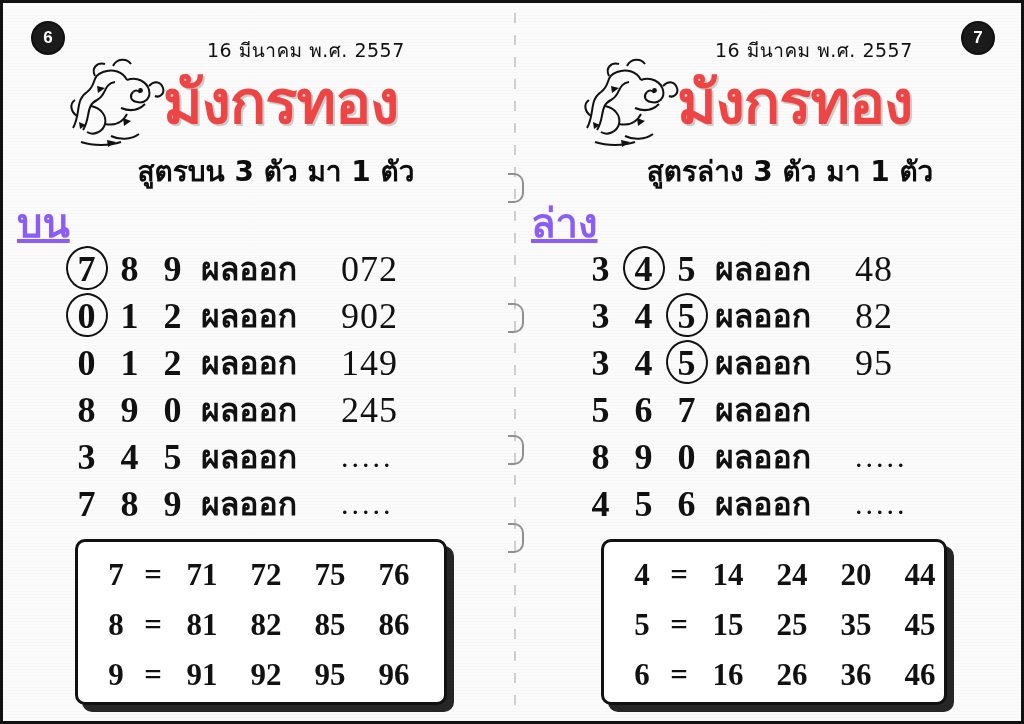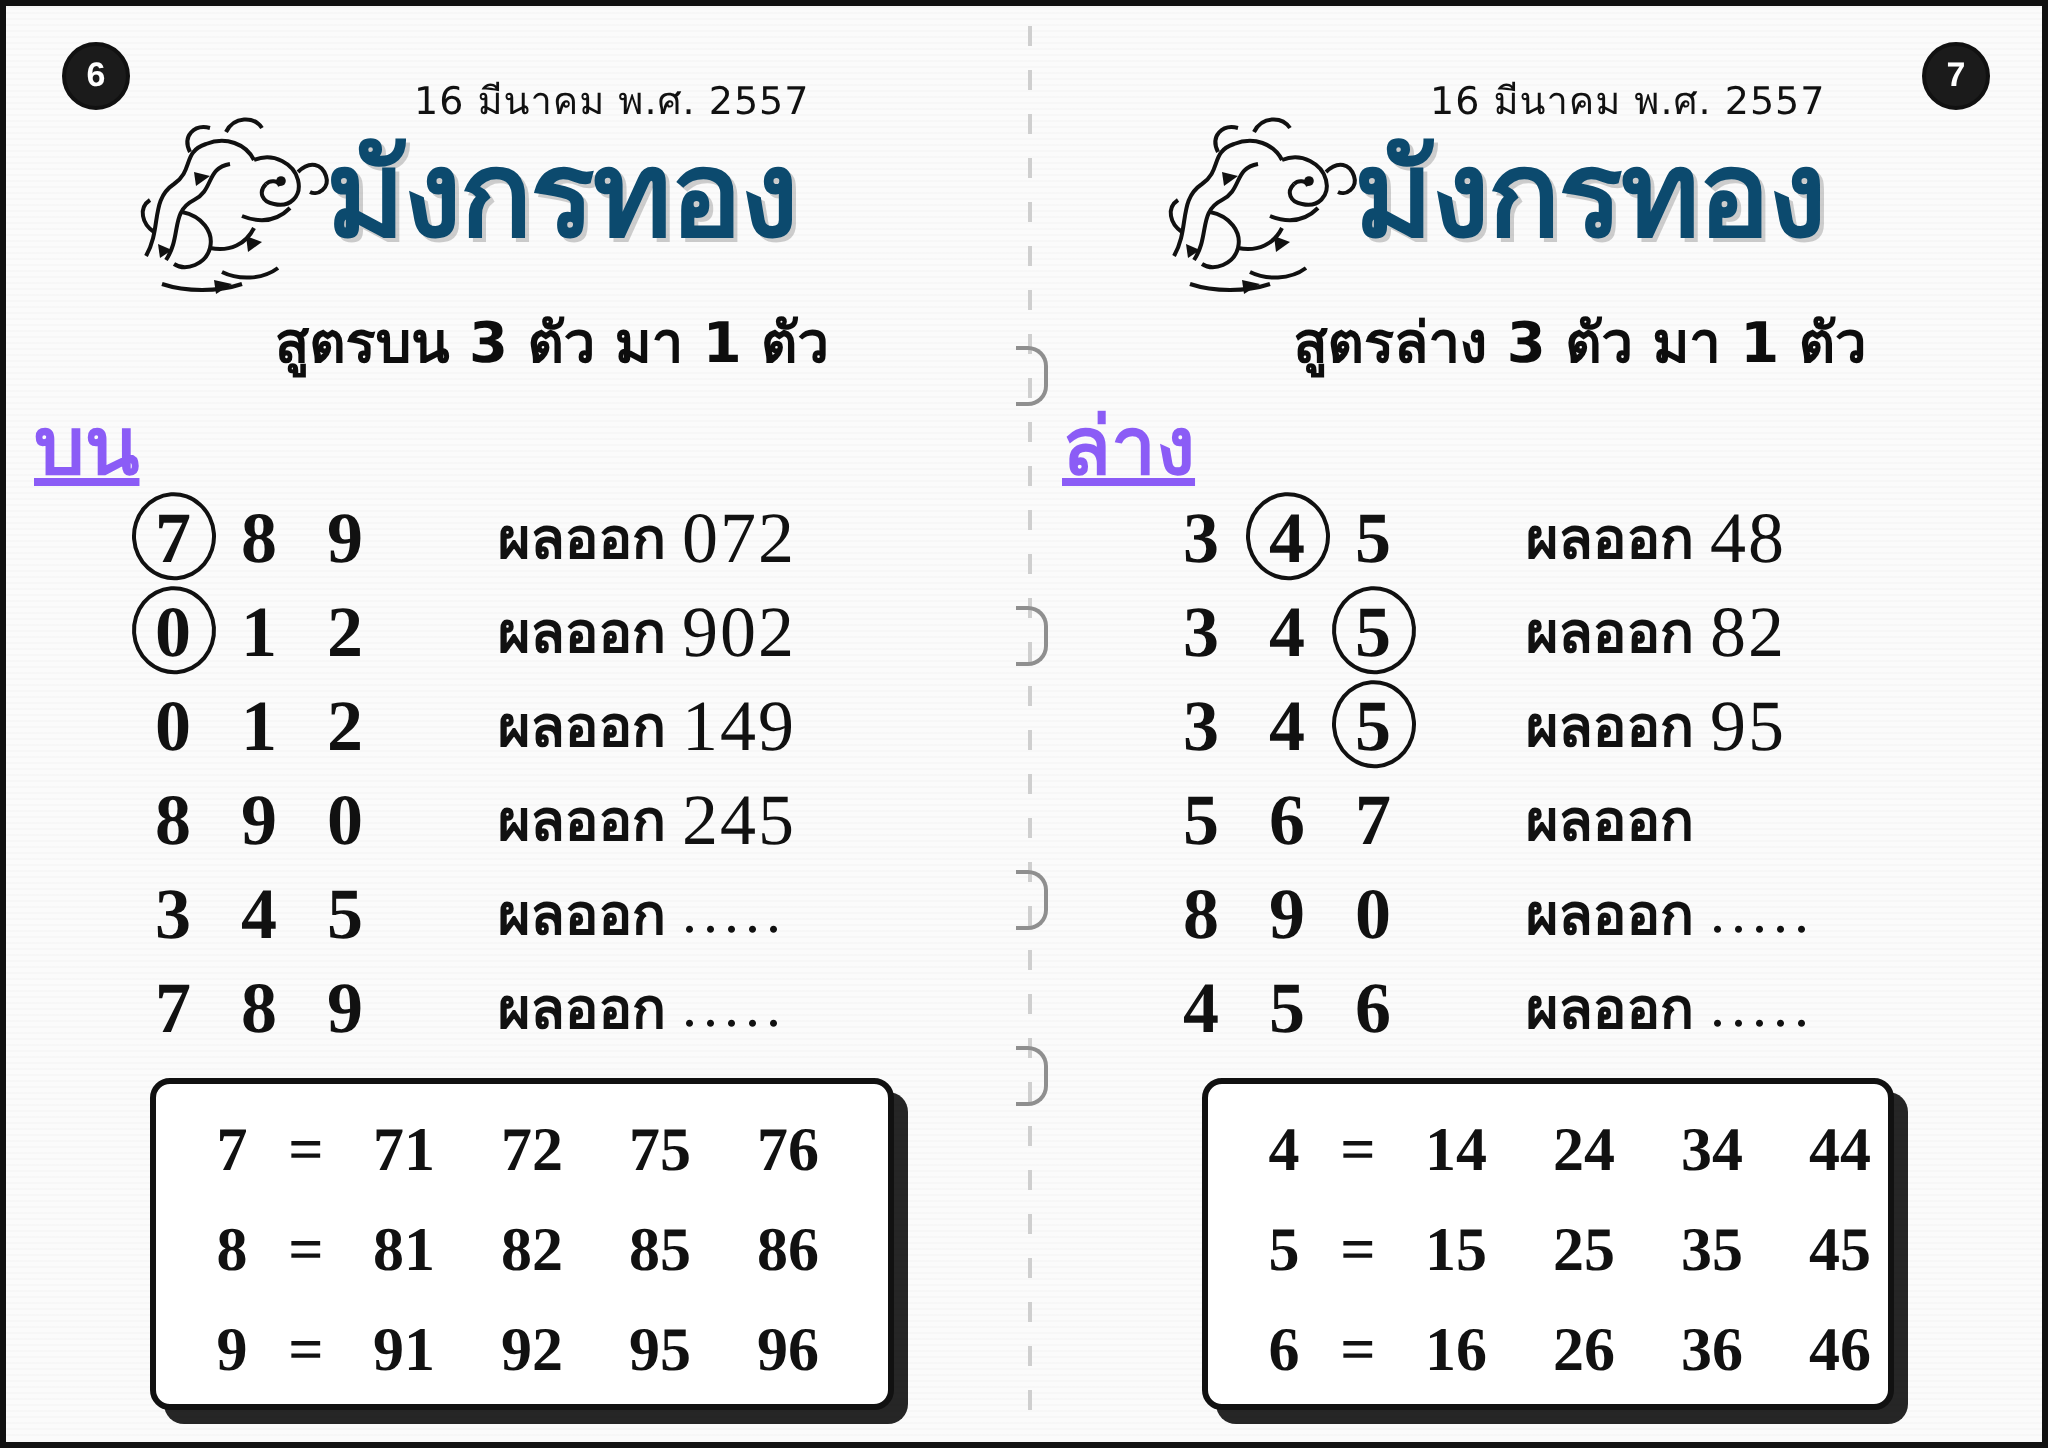--- a/index.html
+++ b/index.html
@@ -72,25 +72,25 @@
     align-items:center;
   }
   .dragon{
     width:108px;height:94px;
     margin-left:54px;
     flex:0 0 auto;
     position:relative;
   }
   .dragon svg{display:block;}
   .brand{
-    font-family:Liberation Mono, monospace;
+    font-family:Liberation Serif, serif;
     font-weight:bold;
     font-size:60px;
     line-height:1;
-    color:#0c4a6e;
+    color:#ef4444;
     margin-left:-6px;
     letter-spacing:-1px;
     text-shadow:2px 2px 0 rgba(0,0,0,0.18);
   }
   .subtitle{
     position:absolute;
     top:140px;
     width:100%;
     text-align:center;
     font-family:"DejaVu Sans", sans-serif;
@@ -148,22 +148,22 @@
     left:50%;
     top:50%;
     width:38px;height:40px;
     transform:translate(-50%,-52%) rotate(-4deg);
     border:2.5px solid #111;
     border-radius:50%;
   }
   .row-label{
     width:132px;
     flex:0 0 132px;
-    text-align:right;
-    font-size:28px;
+    text-align:left;
+    font-size:32px;
     padding-left:6px;
   }
   .row-result{
     flex:1 1 auto;
     text-align:left;
     font-family:"Liberation Serif", serif;
     font-weight:normal;
     font-size:36px;
     letter-spacing:1px;
     padding-left:8px;
@@ -457,21 +457,21 @@
       </div>
     </div>
 
     <div class="keybox right" style="left:80px;">
       <div class="keyrow">
         <div class="key-head">4</div>
         <div class="key-eq">=</div>
         <div class="key-vals">
           <div class="key-val">14</div>
           <div class="key-val">24</div>
-          <div class="key-val">34</div>
+          <div class="key-val">20</div>
           <div class="key-val">44</div>
         </div>
       </div>
       <div class="keyrow">
         <div class="key-head">5</div>
         <div class="key-eq">=</div>
         <div class="key-vals">
           <div class="key-val">15</div>
           <div class="key-val">25</div>
           <div class="key-val">35</div>

